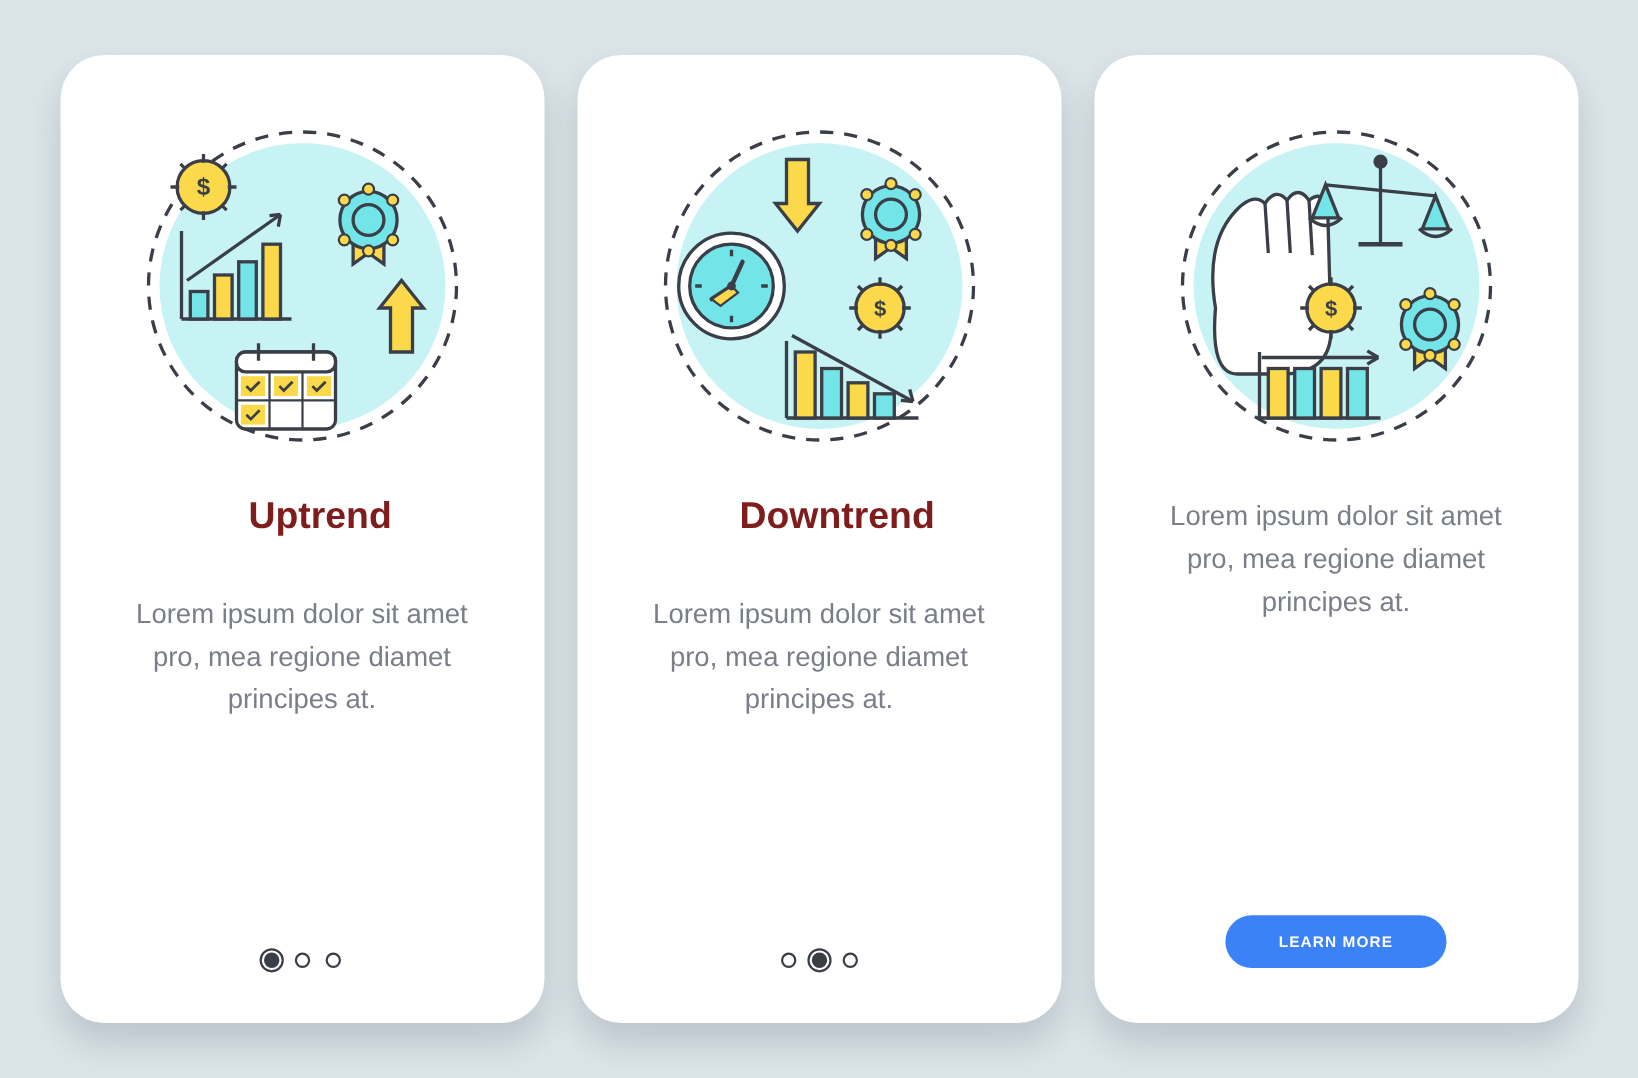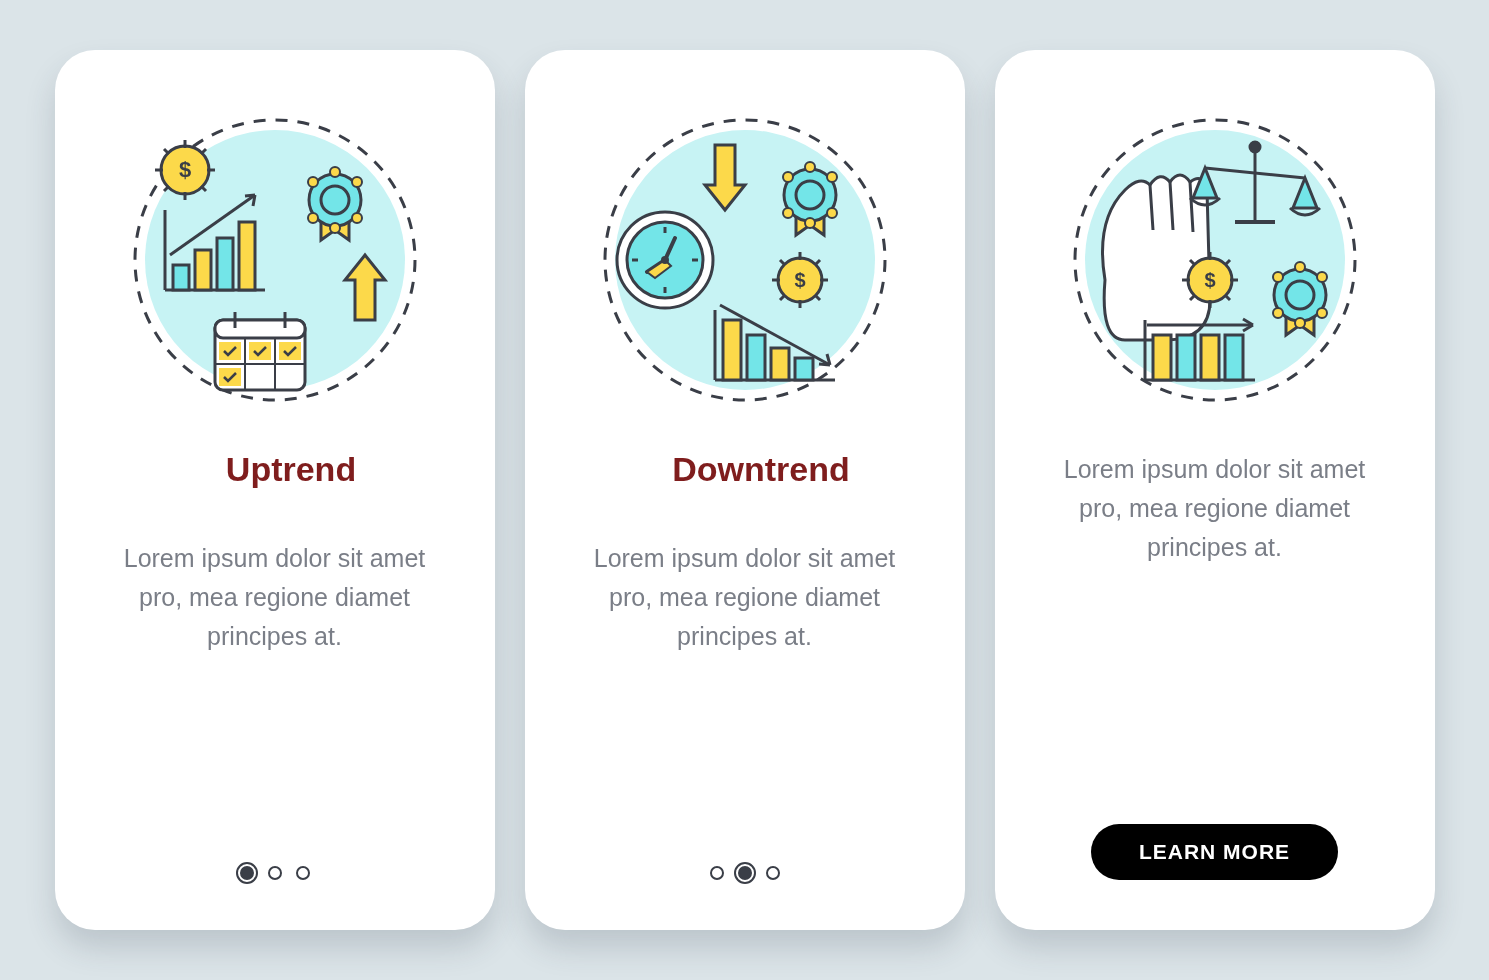--- a/index.html
+++ b/index.html
@@ -67,23 +67,23 @@
     position: relative;
   }
   .dot.active::after{
     content:"";
     position:absolute;
     inset:-6px;
     border:2.5px solid #3a3e47;
     border-radius:50%;
   }
   .cta {
-    background: #000000;
+    background: #3b82f6;
     color: #ffffff;
-    font-size: 21px;
+    font-size: 14px;
     font-weight: 700;
     letter-spacing: 1px;
     border: none;
     border-radius: 30px;
     padding: 16px 48px;
     margin-top: auto;
     cursor: pointer;
   }
 </style>
 </head>

